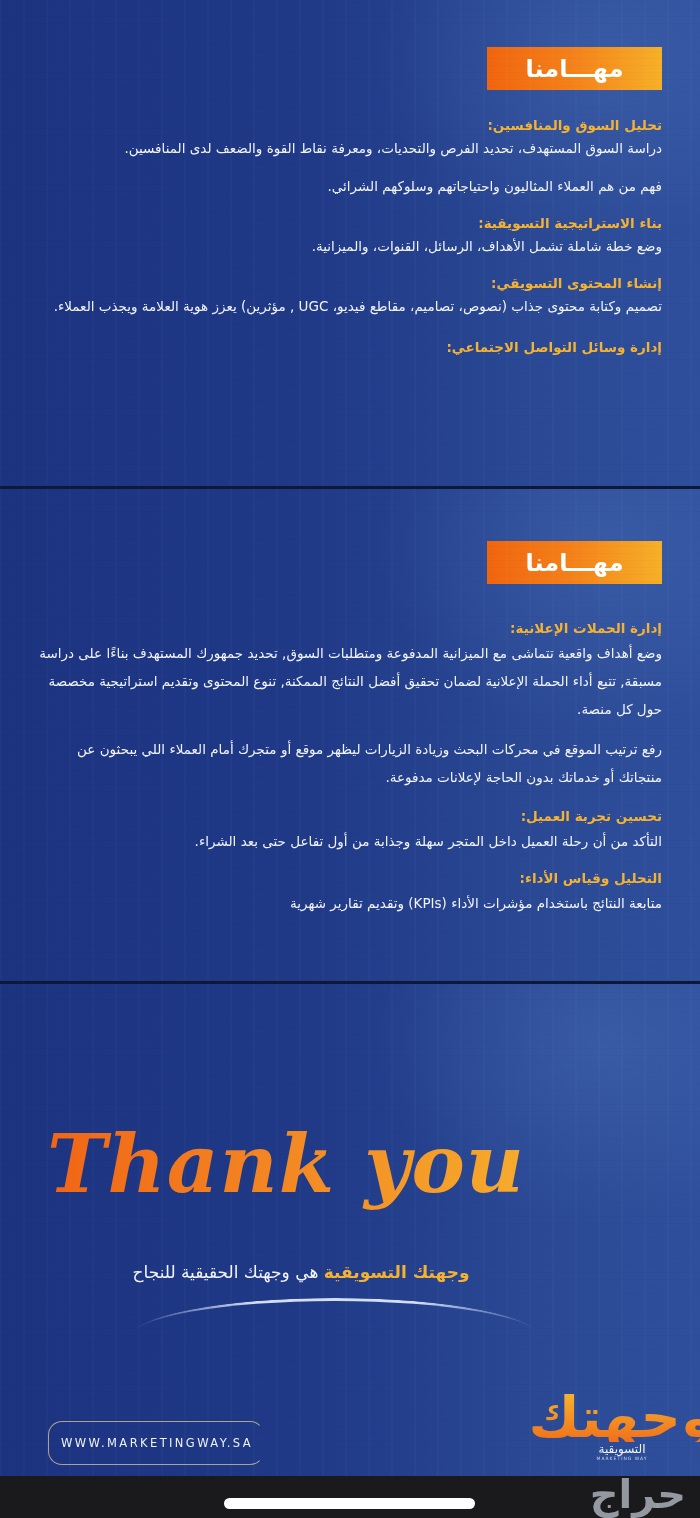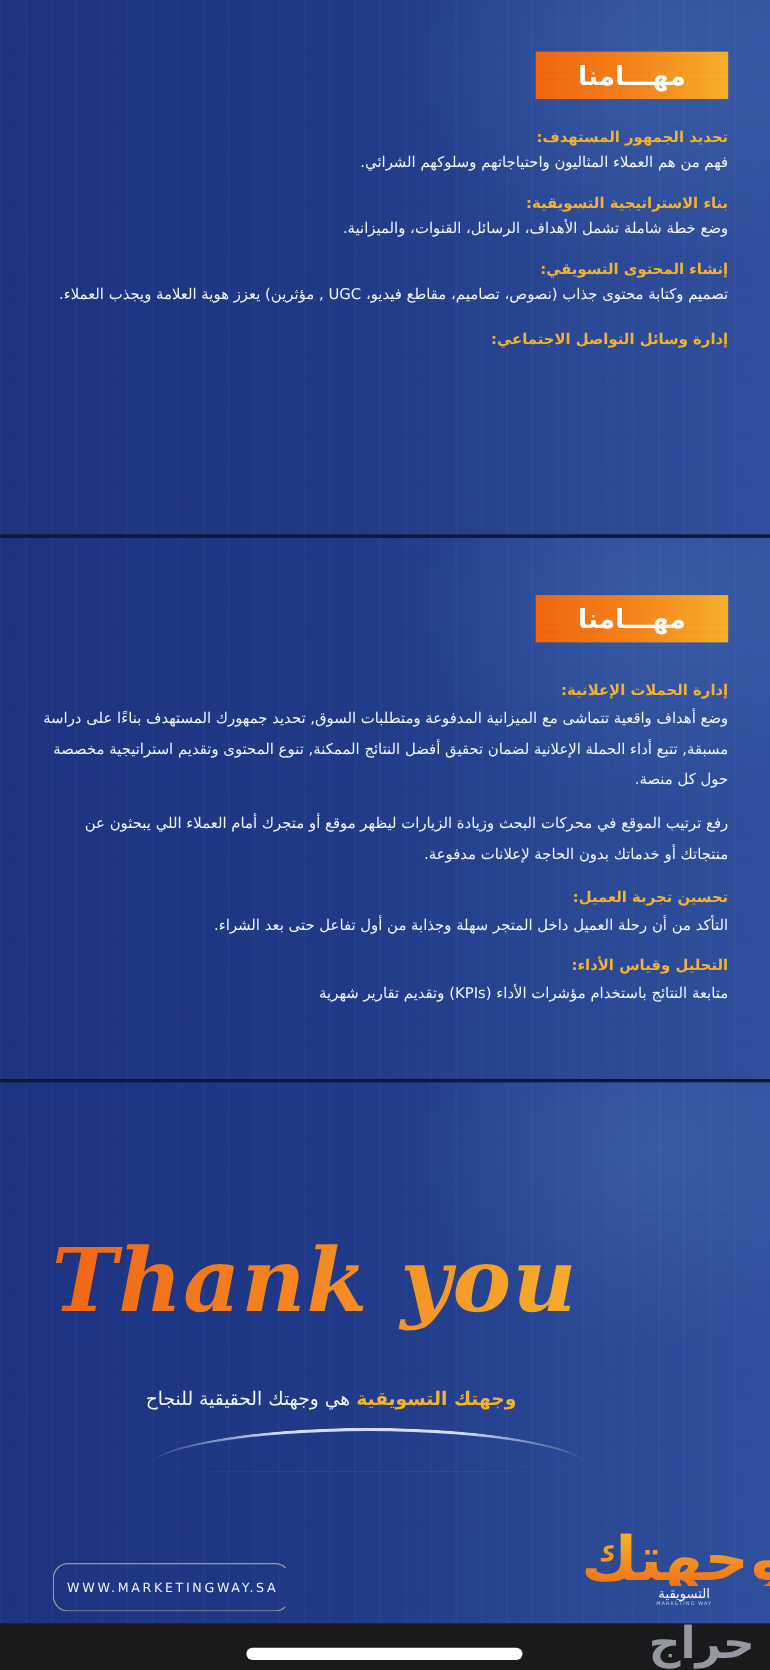--- a/index.html
+++ b/index.html
@@ -83,21 +83,24 @@
     color: rgba(170,175,185,0.85); direction: rtl; line-height: 44px;
   }
 </style>
 </head>
 <body>
 
 <section id="slide1" class="slide">
   <div class="title-box" style="top:47px;">مهـــامنا</div>
   <div class="content" style="top:114px;">
     <div class="item">
-      <div class="item-head">تحديد الجمهور المستهدف:</div>
+      <div class="item-head">تحليل السوق والمنافسين:</div>
+      <div class="item-body">دراسة السوق المستهدف، تحديد الفرص والتحديات، ومعرفة نقاط القوة والضعف لدى المنافسين.</div>
+    </div>
+    <div class="item">
       <div class="item-body">فهم من هم العملاء المثاليون واحتياجاتهم وسلوكهم الشرائي.</div>
     </div>
     <div class="item">
       <div class="item-head">بناء الاستراتيجية التسويقية:</div>
       <div class="item-body">وضع خطة شاملة تشمل الأهداف، الرسائل، القنوات، والميزانية.</div>
     </div>
     <div class="item" style="margin-bottom:18px;">
       <div class="item-head">إنشاء المحتوى التسويقي:</div>
       <div class="item-body">تصميم وكتابة محتوى جذاب (نصوص، تصاميم، مقاطع فيديو، UGC , مؤثرين) يعزز هوية العلامة ويجذب العملاء.</div>
     </div>

